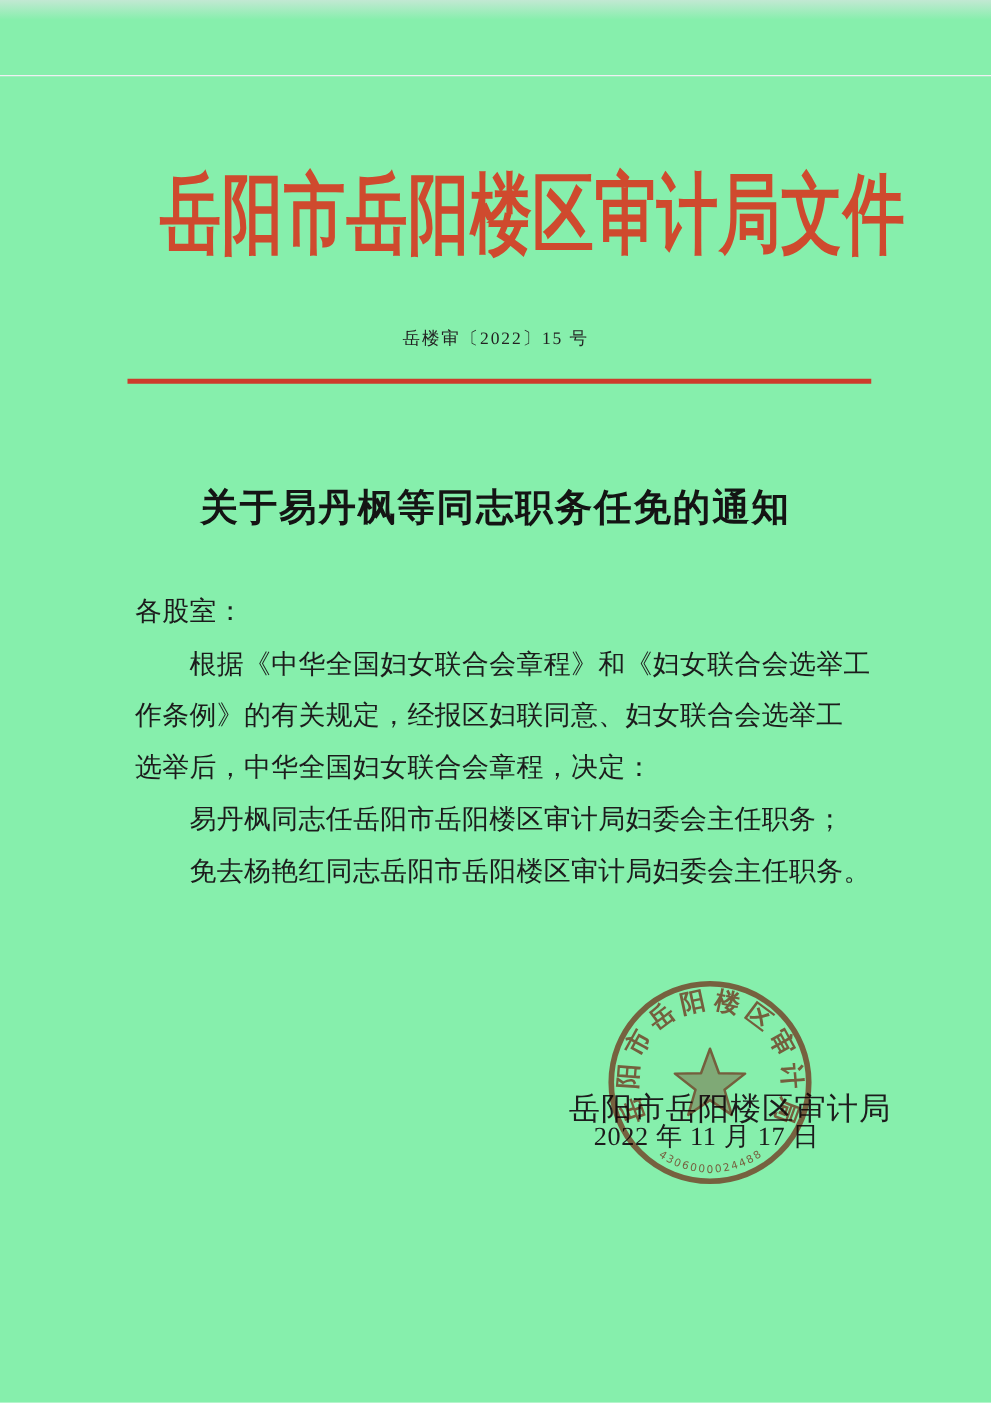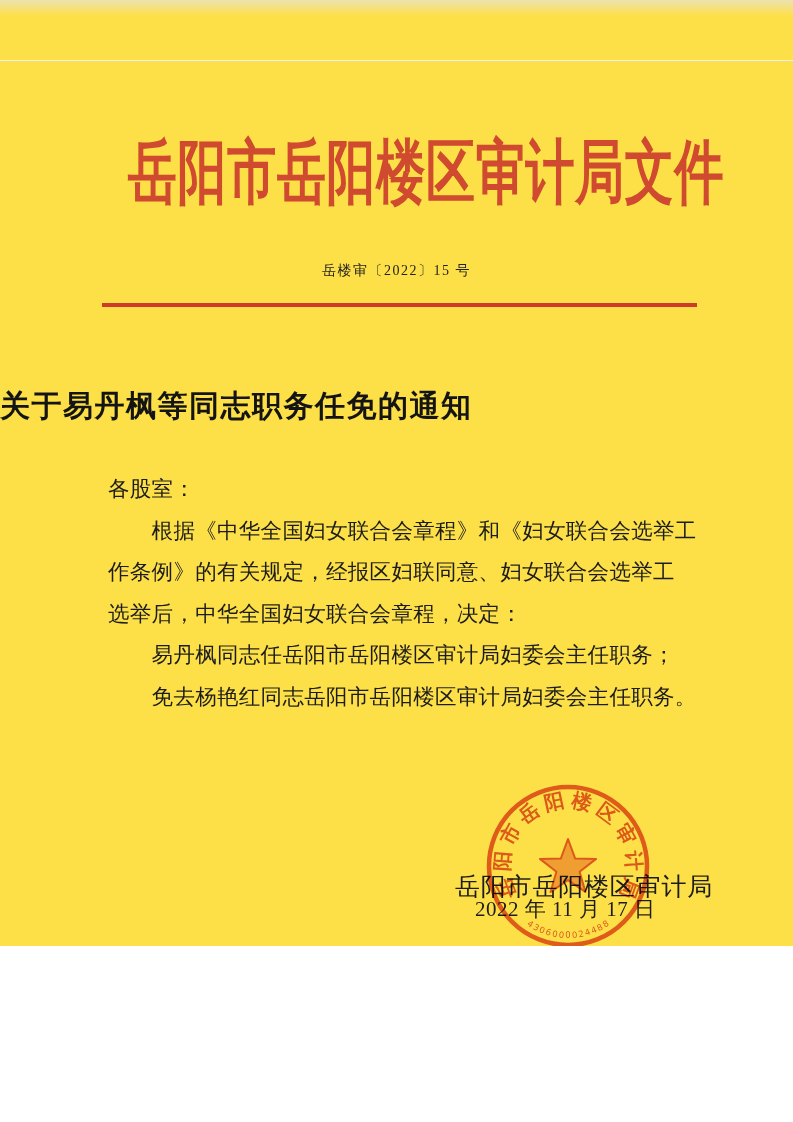--- a/index.html
+++ b/index.html
@@ -1,20 +1,20 @@
 <!DOCTYPE html>
 <html><head>
 <meta charset="utf-8">
 <style>
   html, body { margin: 0; padding: 0; }
   .page {
     position: relative;
     width: 793px;
-    height: 946px;
-    background: #fde047;
+    height: 1122px;
+    background: #86efac;
     overflow: hidden;
     font-family: "Liberation Serif", serif;
     color: #1c1c1c;
   }
   .top-fade {
     position: absolute; top: 0; left: 0; width: 100%; height: 16px;
     background: linear-gradient(180deg, #e3e5e8 0%, rgba(252,252,251,0) 100%);
     opacity: .65;
   }
   .scan-line {
@@ -45,20 +45,21 @@
     white-space: pre;
   }
   .red-rule {
     position: absolute; top: 303px; left: 102px;
     width: 595px; height: 4px;
     background: #ce3b2b;
   }
   .doc-title {
     position: absolute; top: 386px; left: 0; width: 100%;
     margin: 0;
+    text-align: center;
     font-size: 30px;
     font-weight: bold;
     letter-spacing: 1.5px;
     color: #141414;
   }
   .body-block {
     position: absolute; top: 469px; left: 108px; width: 588px;
     font-size: 21.5px;
     color: #1c1c1c;
   }

